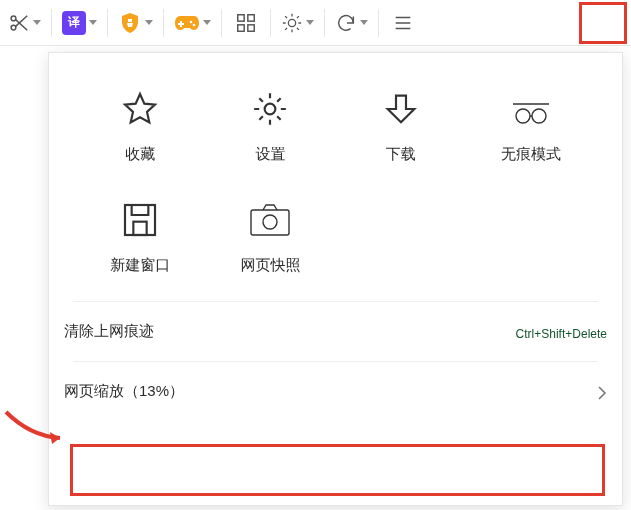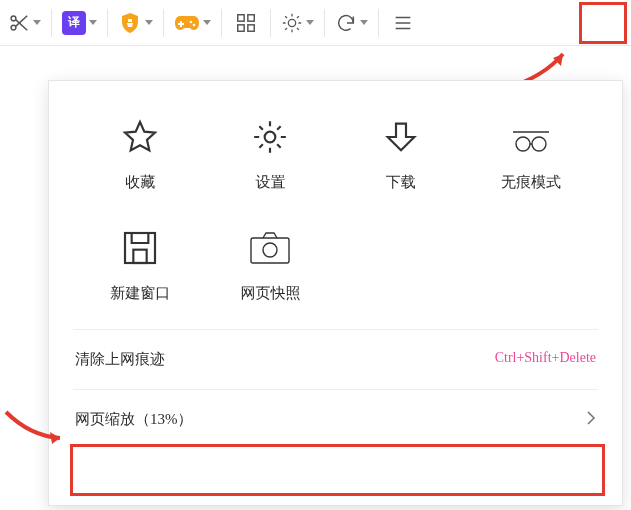--- a/index.html
+++ b/index.html
@@ -32,35 +32,34 @@
       position:absolute; top:2px; right:4px; width:48px; height:42px;
       border:3px solid #e23b2e; pointer-events:none;
     }
     .arrow1 {
       position:absolute; top:44px; right:54px; pointer-events:none;
     }
     .dropdown {
       position:absolute; top:52px; left:48px; right:8px; bottom:4px;
       background:#fff; border:1px solid #e5e5e5;
       box-shadow:0 4px 16px rgba(0,0,0,.12);
-      margin-top:28px;
     }
     .grid {
       display:grid; grid-template-columns:repeat(4,1fr);
       padding:34px 26px 20px; row-gap:34px;
     }
     .gitem { display:flex; flex-direction:column; align-items:center; gap:14px; cursor:pointer }
     .gitem .ic { width:44px; height:44px; display:flex;align-items:center;justify-content:center }
     .gitem .lbl { font-size:15px; color:#2b2b2b }
     .sep { height:1px; background:#eee; margin:6px 24px }
     .row {
-      display:flex; align-items:flex-start; justify-content:space-between;
-      padding:14px 26px; font-size:15px; color:#2b2b2b; cursor:pointer;font-family:Liberation Serif, serif;
-    }
-    .row .sc { color:#ec4899; font-size:14px }
+      display:flex; align-items:flex-end; justify-content:space-between;
+      padding:14px 15px; font-size:15px; color:#2b2b2b; cursor:pointer;
+    }
+    .row .sc { color:#14532d; font-size:12px }
     .zoom-highlight {
       position:absolute; left:70px; right:26px; bottom:14px; height:52px;
       border:3px solid #e23b2e; pointer-events:none;
     }
     .arrow2 { position:absolute; left:0; bottom:64px; pointer-events:none }
   </style>
 </head>
 <body>
 
 <div class="toolbar">

